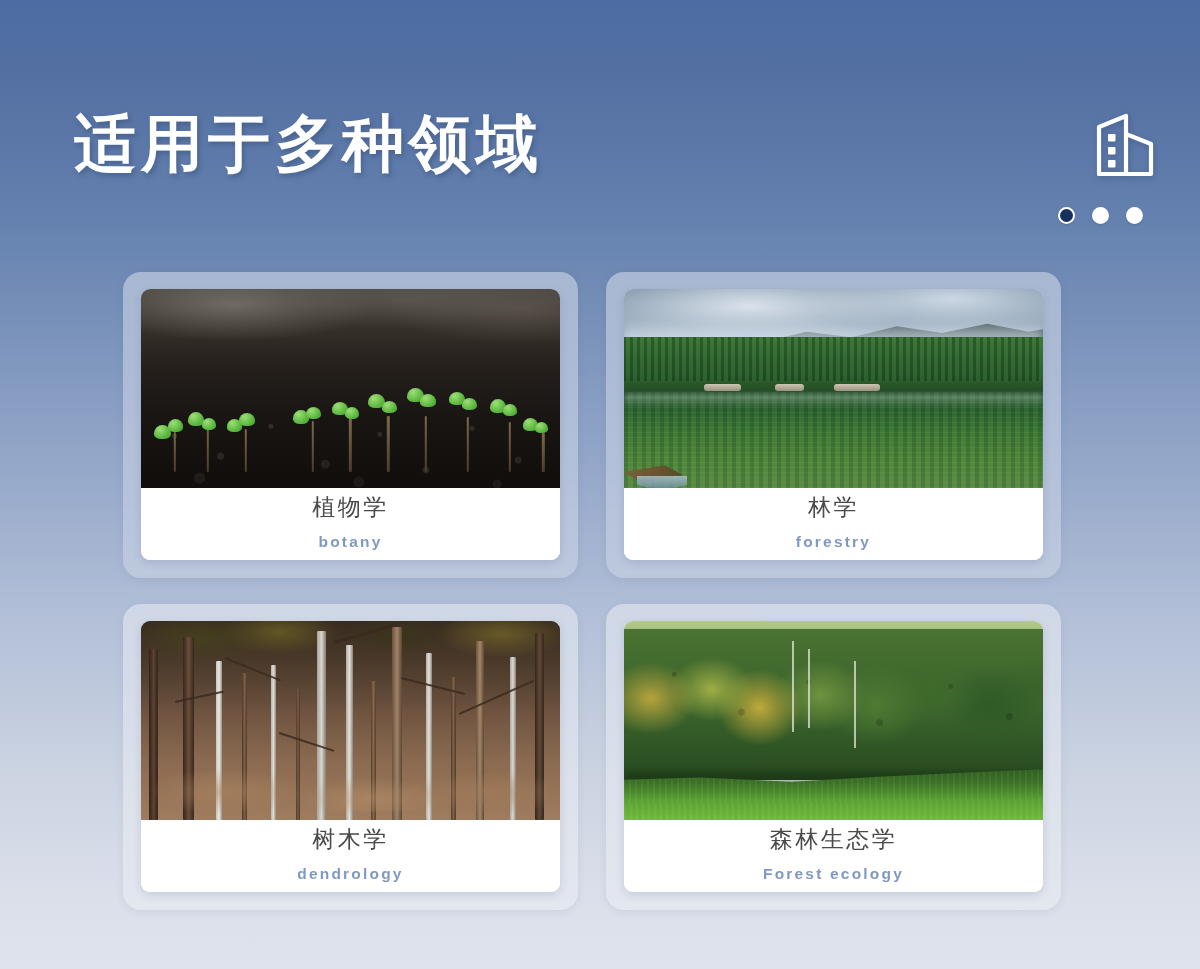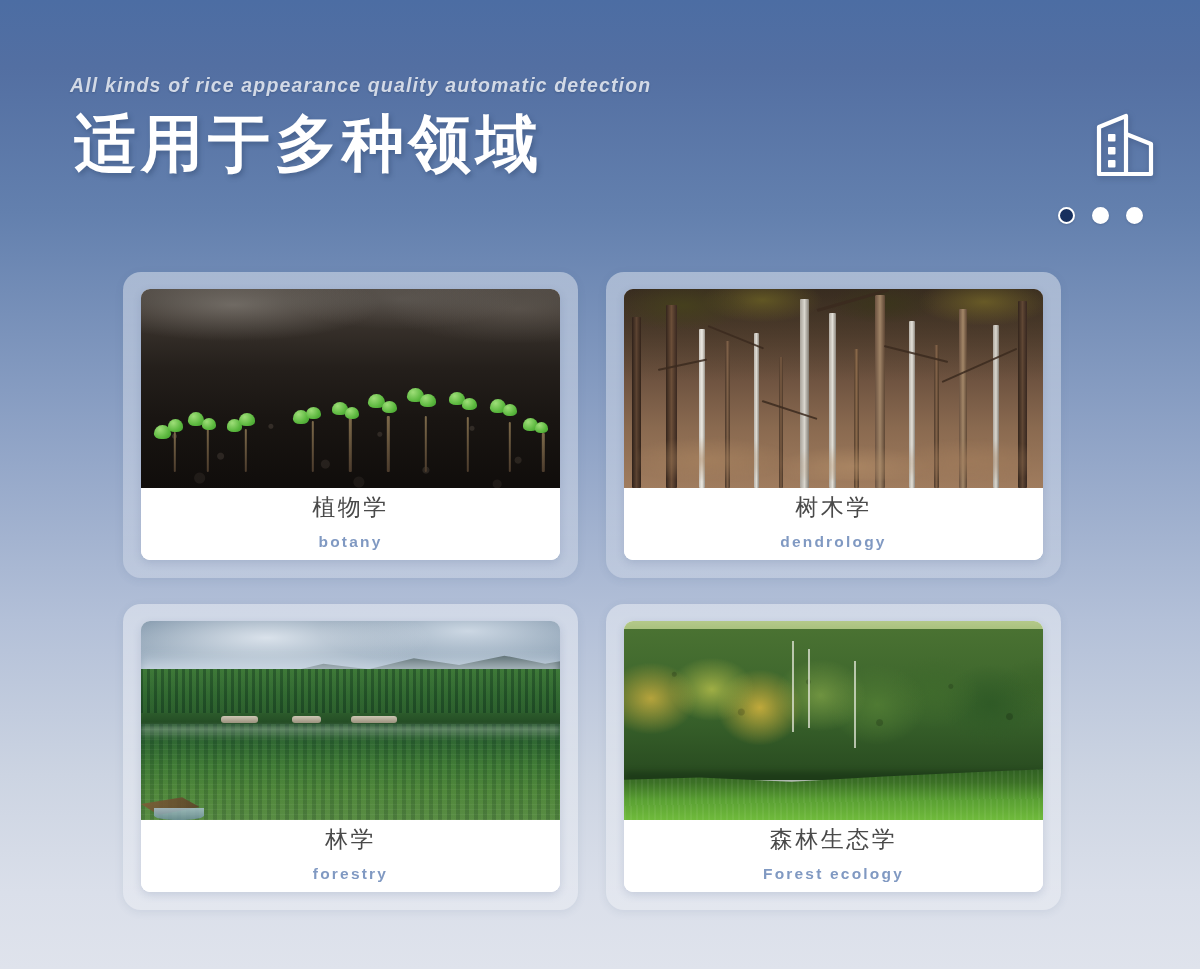--- a/index.html
+++ b/index.html
@@ -206,21 +206,20 @@
     background:repeating-linear-gradient(88deg, rgba(255,255,255,.05) 0 2px, transparent 2px 6px); }
   .fe-shadow{ position:absolute; left:0; right:0; bottom:8%; height:16%;
     background:linear-gradient(to bottom, rgba(12,36,12,.45), transparent);
     filter:blur(3px);
   }
 </style>
 </head>
 <body>
 
 <div class="header">
-  <div class="kicker">All kinds of rice appearance quality automatic detection</div>
   <div class="title">适用于多种领域</div>
 
   <div class="bldg-icon">
     <svg viewBox="0 0 70 66" xmlns="http://www.w3.org/2000/svg">
       <g fill="none" stroke="#ffffff" stroke-width="4.2" stroke-linejoin="round" stroke-linecap="round">
         <path d="M9 62 V15 L36 4 V62"></path>
         <path d="M36 22 L61 32 V62 H9"></path>
       </g>
       <g fill="#ffffff">
         <rect x="18" y="22" width="7.5" height="7.5" rx="1"></rect>
@@ -294,59 +293,20 @@
           <div class="sprout" style="left:92%;width:8%;height:36%;">
             <div class="stem" style="height:54%;"></div>
             <div class="leaf" style="width:15px;height:13px;left:-3px;top:24%;"></div>
             <div class="leaf" style="width:13px;height:11px;left:9px;top:30%;"></div>
           </div>
         </div>
       </div>
       <div class="cap">
         <div class="cap-cn">植物学</div>
         <div class="cap-en">botany</div>
-      </div>
-    </div>
-  </div>
-
-  <div class="frame">
-    <div class="card">
-      <div class="thumb">
-        <div class="ph">
-          <div class="den-bg"></div>
-          <div class="den-canopy"></div>
-
-          <div class="trunk" style="left:2%;width:9px;height:86%;background:linear-gradient(90deg,#2e211a,#5c4331,#33241b);"></div>
-          <div class="trunk" style="left:10%;width:11px;height:92%;background:linear-gradient(90deg,#34251c,#6b4e38,#392820);"></div>
-          <div class="trunk" style="left:18%;width:6px;height:80%;background:linear-gradient(90deg,#c8c3bb,#eceae3,#9a948b);"></div>
-          <div class="trunk" style="left:24%;width:5px;height:74%;background:linear-gradient(90deg,#4a372a,#7e6047,#4e3a2b);"></div>
-          <div class="trunk" style="left:31%;width:5px;height:78%;background:linear-gradient(90deg,#b9b4ac,#dedbd3,#8d877e);"></div>
-          <div class="trunk" style="left:37%;width:4px;height:66%;background:linear-gradient(90deg,#4e3b2d,#7a5b42,#4a382a);"></div>
-          <div class="trunk" style="left:42%;width:9px;height:95%;background:linear-gradient(90deg,#a8a39a,#d9d6ce,#827c73);"></div>
-          <div class="trunk" style="left:49%;width:7px;height:88%;background:linear-gradient(90deg,#b2aca3,#e2dfd7,#8b857c);"></div>
-          <div class="trunk" style="left:55%;width:5px;height:70%;background:linear-gradient(90deg,#55402f,#886748,#503c2d);"></div>
-          <div class="trunk" style="left:60%;width:10px;height:97%;background:linear-gradient(90deg,#6b5240,#a08467,#5d4634);"></div>
-          <div class="trunk" style="left:68%;width:6px;height:84%;background:linear-gradient(90deg,#b6b1a8,#e4e1d9,#8e887f);"></div>
-          <div class="trunk" style="left:74%;width:5px;height:72%;background:linear-gradient(90deg,#4f3c2e,#7f6046,#4b3828);"></div>
-          <div class="trunk" style="left:80%;width:8px;height:90%;background:linear-gradient(90deg,#6c5341,#a38768,#5e4735);"></div>
-          <div class="trunk" style="left:88%;width:6px;height:82%;background:linear-gradient(90deg,#aea89f,#dbd8d0,#878178);"></div>
-          <div class="trunk" style="left:94%;width:9px;height:94%;background:linear-gradient(90deg,#33251c,#604734,#372720);"></div>
-
-          <div class="br" style="left:20%;top:18%;width:60px;height:2px;transform:rotate(22deg);"></div>
-          <div class="br" style="left:46%;top:10%;width:74px;height:2.5px;transform:rotate(-16deg);"></div>
-          <div class="br" style="left:62%;top:28%;width:66px;height:2px;transform:rotate(14deg);"></div>
-          <div class="br" style="left:76%;top:46%;width:82px;height:2px;transform:rotate(-24deg);"></div>
-          <div class="br" style="left:8%;top:40%;width:50px;height:2px;transform:rotate(-12deg);"></div>
-          <div class="br" style="left:33%;top:56%;width:58px;height:1.8px;transform:rotate(18deg);"></div>
-          <div class="den-leaf"></div>
-        </div>
-      </div>
-      <div class="cap">
-        <div class="cap-cn">树木学</div>
-        <div class="cap-en">dendrology</div>
       </div>
     </div>
   </div>
 
   <div class="frame">
     <div class="card">
       <div class="thumb">
         <div class="ph">
           <div class="lake-sky"></div>
           <div class="lake-mtn"></div>
@@ -366,20 +326,59 @@
         <div class="cap-cn">林学</div>
         <div class="cap-en">forestry</div>
       </div>
     </div>
   </div>
 
   <div class="frame">
     <div class="card">
       <div class="thumb">
         <div class="ph">
+          <div class="den-bg"></div>
+          <div class="den-canopy"></div>
+
+          <div class="trunk" style="left:2%;width:9px;height:86%;background:linear-gradient(90deg,#2e211a,#5c4331,#33241b);"></div>
+          <div class="trunk" style="left:10%;width:11px;height:92%;background:linear-gradient(90deg,#34251c,#6b4e38,#392820);"></div>
+          <div class="trunk" style="left:18%;width:6px;height:80%;background:linear-gradient(90deg,#c8c3bb,#eceae3,#9a948b);"></div>
+          <div class="trunk" style="left:24%;width:5px;height:74%;background:linear-gradient(90deg,#4a372a,#7e6047,#4e3a2b);"></div>
+          <div class="trunk" style="left:31%;width:5px;height:78%;background:linear-gradient(90deg,#b9b4ac,#dedbd3,#8d877e);"></div>
+          <div class="trunk" style="left:37%;width:4px;height:66%;background:linear-gradient(90deg,#4e3b2d,#7a5b42,#4a382a);"></div>
+          <div class="trunk" style="left:42%;width:9px;height:95%;background:linear-gradient(90deg,#a8a39a,#d9d6ce,#827c73);"></div>
+          <div class="trunk" style="left:49%;width:7px;height:88%;background:linear-gradient(90deg,#b2aca3,#e2dfd7,#8b857c);"></div>
+          <div class="trunk" style="left:55%;width:5px;height:70%;background:linear-gradient(90deg,#55402f,#886748,#503c2d);"></div>
+          <div class="trunk" style="left:60%;width:10px;height:97%;background:linear-gradient(90deg,#6b5240,#a08467,#5d4634);"></div>
+          <div class="trunk" style="left:68%;width:6px;height:84%;background:linear-gradient(90deg,#b6b1a8,#e4e1d9,#8e887f);"></div>
+          <div class="trunk" style="left:74%;width:5px;height:72%;background:linear-gradient(90deg,#4f3c2e,#7f6046,#4b3828);"></div>
+          <div class="trunk" style="left:80%;width:8px;height:90%;background:linear-gradient(90deg,#6c5341,#a38768,#5e4735);"></div>
+          <div class="trunk" style="left:88%;width:6px;height:82%;background:linear-gradient(90deg,#aea89f,#dbd8d0,#878178);"></div>
+          <div class="trunk" style="left:94%;width:9px;height:94%;background:linear-gradient(90deg,#33251c,#604734,#372720);"></div>
+
+          <div class="br" style="left:20%;top:18%;width:60px;height:2px;transform:rotate(22deg);"></div>
+          <div class="br" style="left:46%;top:10%;width:74px;height:2.5px;transform:rotate(-16deg);"></div>
+          <div class="br" style="left:62%;top:28%;width:66px;height:2px;transform:rotate(14deg);"></div>
+          <div class="br" style="left:76%;top:46%;width:82px;height:2px;transform:rotate(-24deg);"></div>
+          <div class="br" style="left:8%;top:40%;width:50px;height:2px;transform:rotate(-12deg);"></div>
+          <div class="br" style="left:33%;top:56%;width:58px;height:1.8px;transform:rotate(18deg);"></div>
+          <div class="den-leaf"></div>
+        </div>
+      </div>
+      <div class="cap">
+        <div class="cap-cn">树木学</div>
+        <div class="cap-en">dendrology</div>
+      </div>
+    </div>
+  </div>
+
+  <div class="frame">
+    <div class="card">
+      <div class="thumb">
+        <div class="ph">
           <div class="fe-sky"></div>
           <div class="fe-far"></div>
           <div class="fe-trees"></div>
           <div class="fe-tex"></div>
           <div class="fe-birch" style="left:40%;top:10%;height:46%;"></div>
           <div class="fe-birch" style="left:44%;top:14%;height:40%;"></div>
           <div class="fe-birch" style="left:55%;top:20%;height:44%;"></div>
           <div class="fe-shadow"></div>
           <div class="fe-grass"></div>
         </div>

